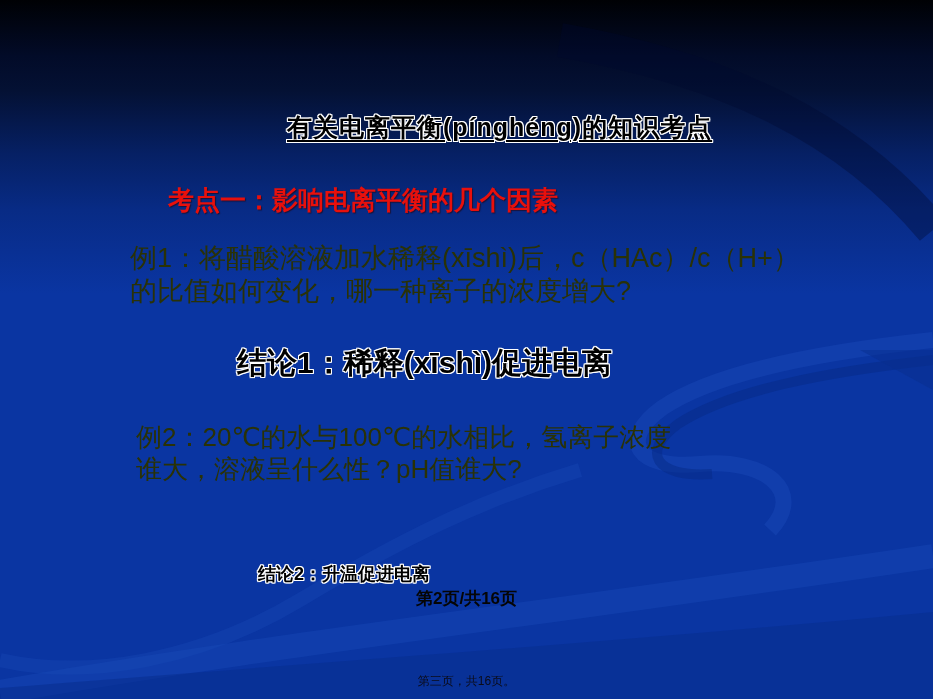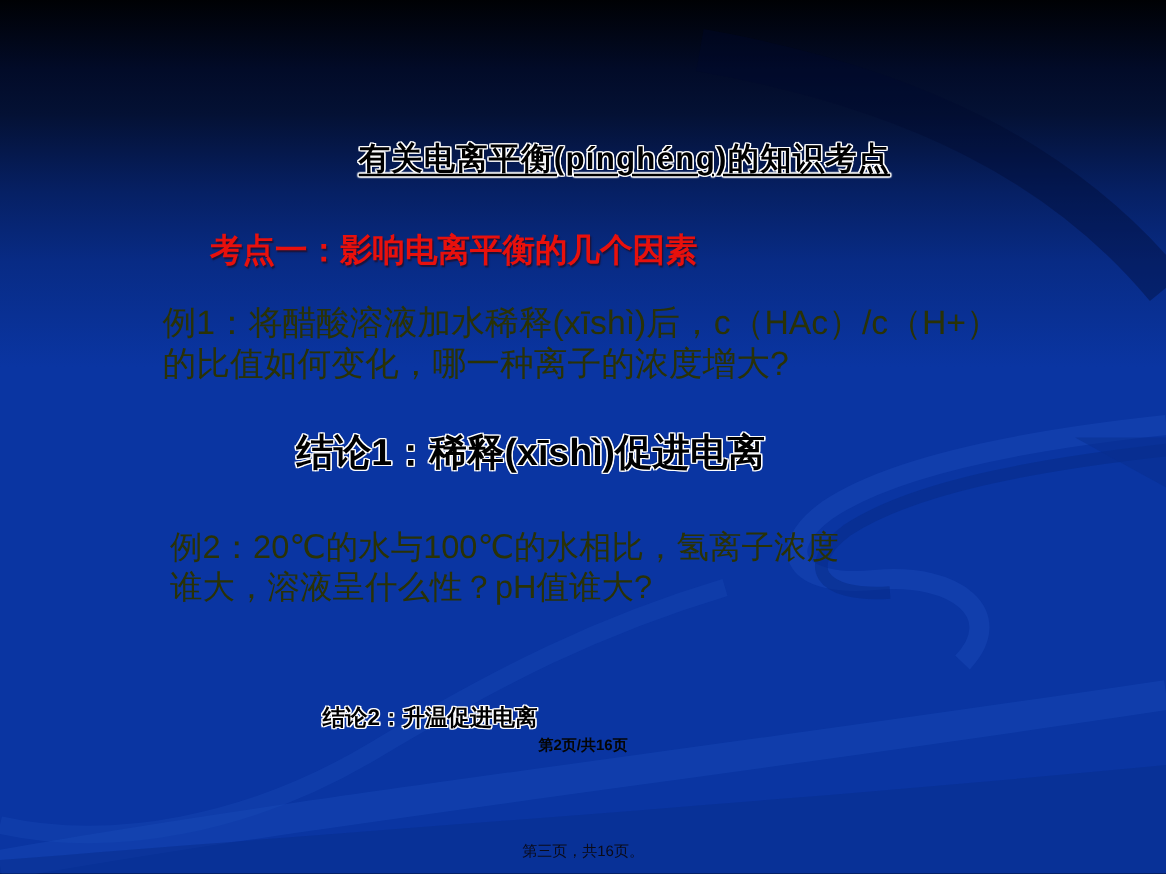--- a/index.html
+++ b/index.html
@@ -76,21 +76,21 @@
   }
   .conclusion2 {
     left: 258px; top: 528px;
     font-size: 18px;
     margin-top: 36px;
   }
   .slide-page {
     left: 0; top: 589px;
     width: 933px;
     text-align: center;
-    font-size: 12px;
+    font-size: 17px;
     font-weight: bold;
     color: #050505;
   }
   .doc-footer {
     left: 0; top: 674px;
     width: 933px;
     text-align: center;
     font-size: 12px;
     color: #0b0b18;
   }

